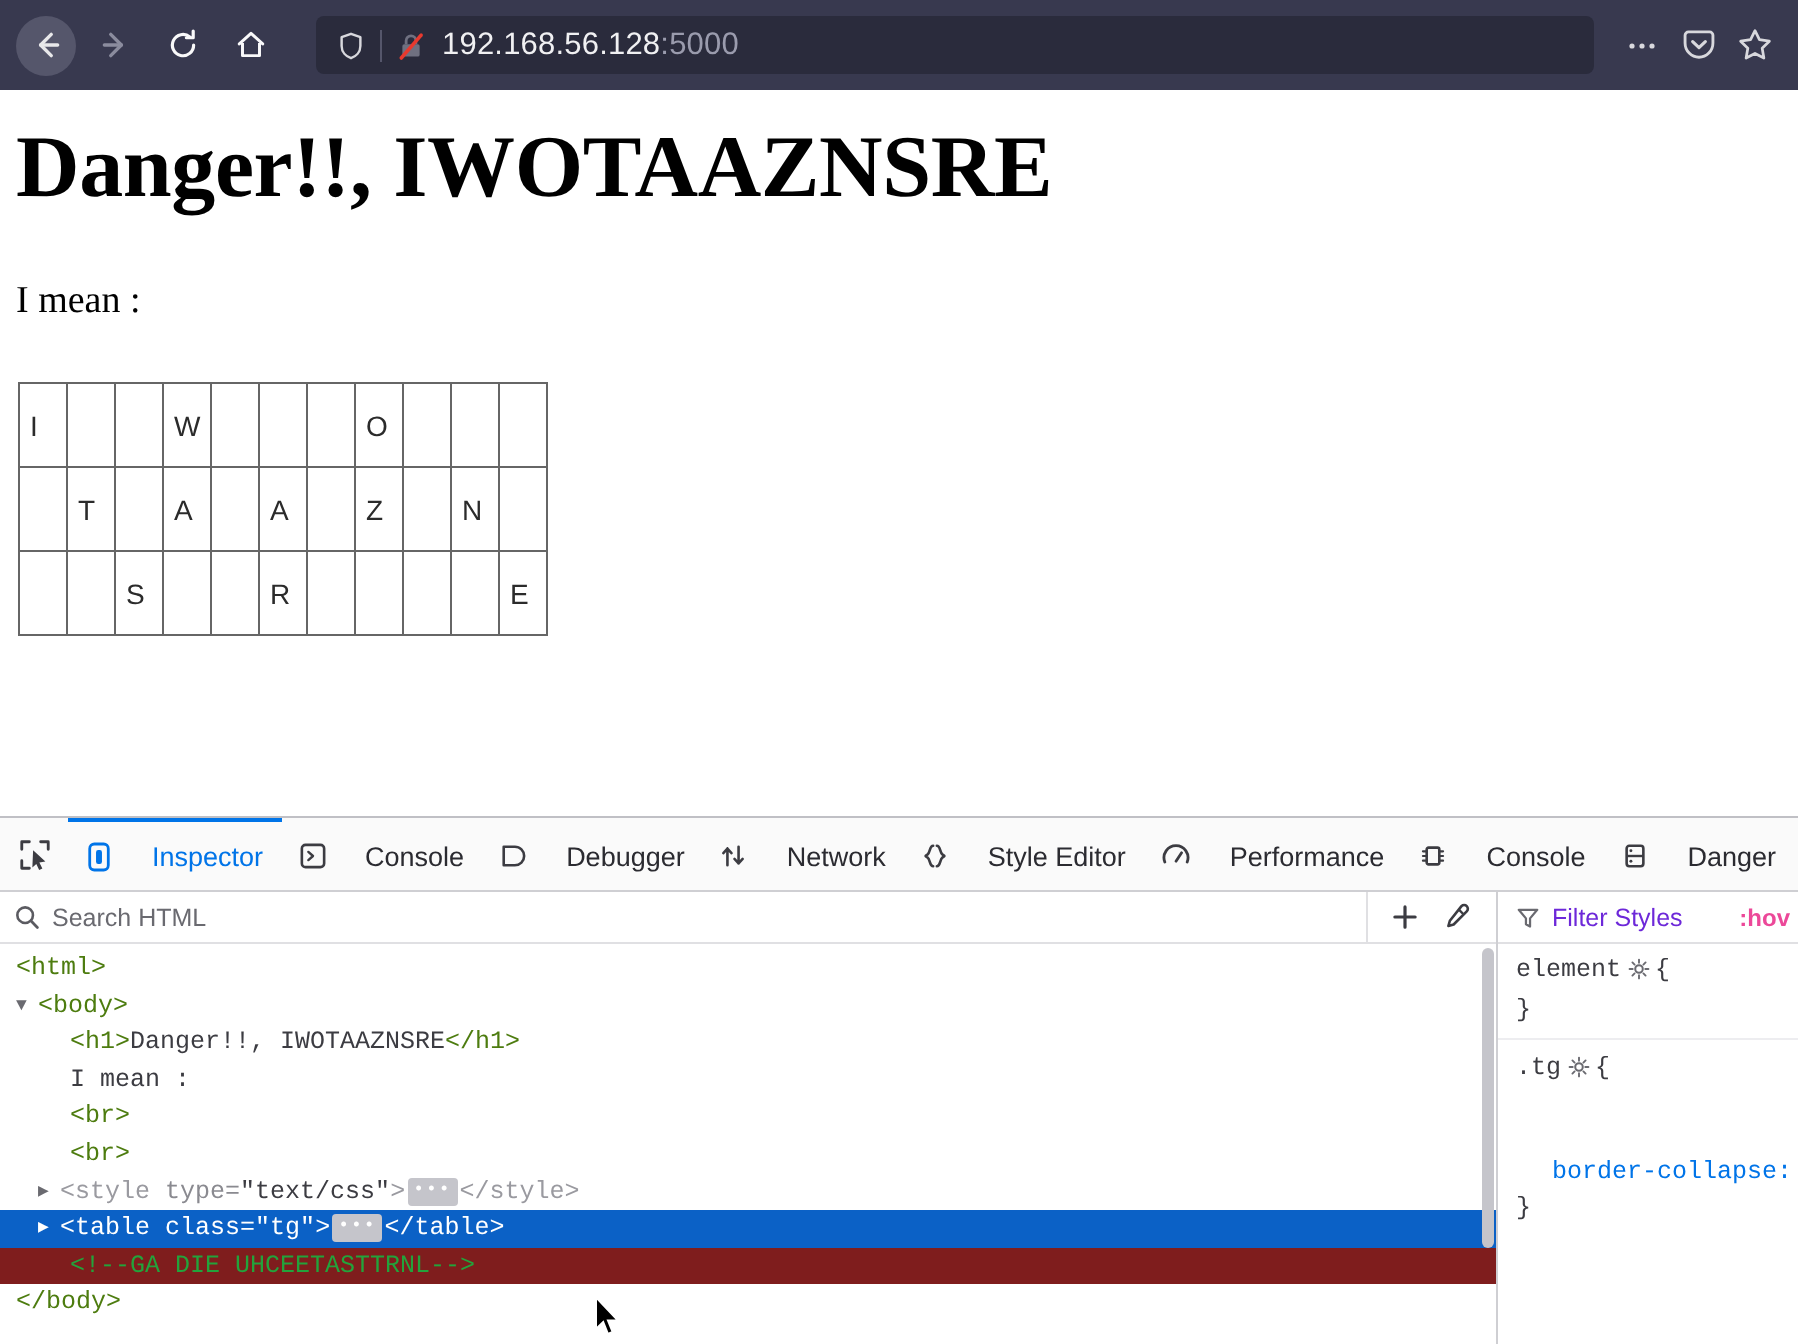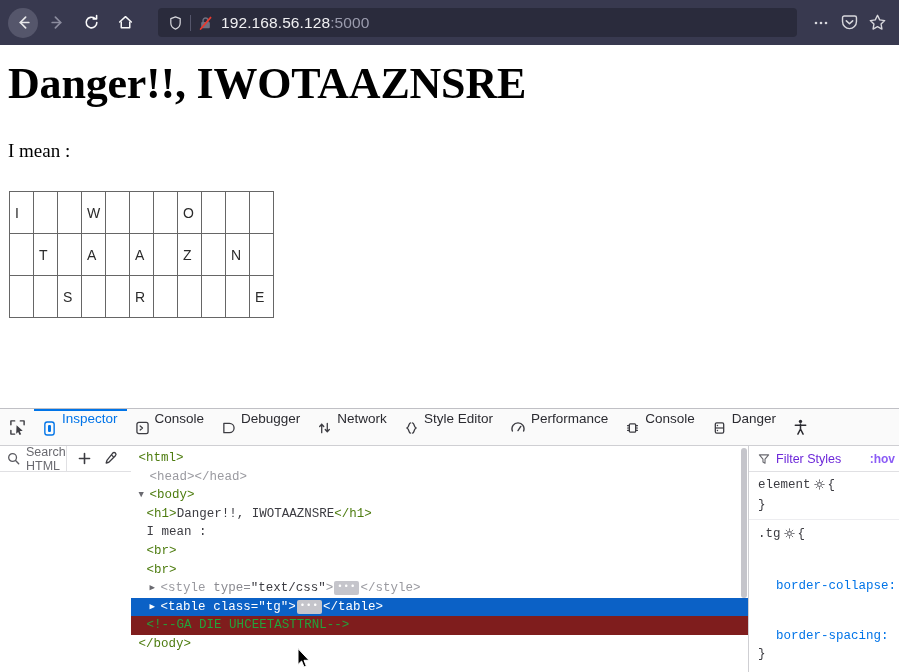--- a/index.html
+++ b/index.html
@@ -86,37 +86,37 @@
     height:37px;flex:0 0 37px;background:#fafafa;
     border-bottom:1px solid #cfcfd3;
     display:flex;align-items:stretch;box-sizing:border-box;
     overflow:hidden;
   }
   .dt-picker{
     width:34px;display:flex;align-items:center;justify-content:center;
     color:#3c3c42;flex:0 0 34px;
   }
   .dt-tab{
-    display:flex;gap:6px;padding:0 9px;
+    display:flex;align-items:center;gap:20px;padding:0 9px;
     font-size:13.5px;color:#2b2b31;white-space:nowrap;flex:0 0 auto;
     box-sizing:border-box;border-top:2px solid transparent;
   }
   .dt-tab .tico{display:flex;align-items:center;color:#3c3c42;}
   .dt-tab.active{
     color:#0074e8;border-top:2px solid #0074e8;
   }
   .dt-tab.active .tico{color:#0074e8;}
   .dt-a11y{
     width:30px;display:flex;align-items:center;justify-content:center;
     color:#2b2b31;flex:0 0 30px;
   }
 
   .dt-body{flex:1 1 auto;display:flex;min-height:0;}
   .dt-left{
-    width:748px;flex:0 0 748px;display:flex;
+    width:748px;flex:0 0 748px;display:flex;flex-direction:column;
     border-right:1px solid #cfcfd3;min-width:0;
   }
   .dt-searchrow{
     height:26px;flex:0 0 26px;display:flex;align-items:center;
     border-bottom:1px solid #e0e0e3;background:#fff;box-sizing:border-box;
   }
   .dt-search{
     flex:1 1 auto;display:flex;align-items:center;gap:6px;padding-left:7px;min-width:0;
   }
   .dt-search .sico{color:#5b5b61;display:flex;align-items:center;}
@@ -146,41 +146,41 @@
   .attr{color:#8a8a90;}
   .attrv{color:#3c3c42;}
   .txt{color:#3c3c42;}
   .cmt{color:#23a33b;}
   .ell{
     display:inline-block;background:#c5c5cb;color:#fff;border-radius:2px;
     font-size:9px;line-height:9px;padding:2px 3px 3px;vertical-align:middle;
     margin:0 1px;letter-spacing:1px;
   }
   .ind1{padding-left:19px;}
-  .ind2{padding-left:16px;}
+  .ind2{padding-left:35px;}
   .ind2t{padding-left:19px;}
 
   .scrollbar{
     position:absolute;right:0;top:0;width:8px;height:100%;background:transparent;
   }
   .scrollbar i{
     position:absolute;left:1px;top:2px;width:6px;height:150px;
     background:#c5c5cb;border-radius:3px;display:block;
   }
 
   .dt-right{
     flex:1 1 auto;display:flex;flex-direction:column;min-width:0;background:#fff;
   }
   .dt-rfilter{
     height:26px;flex:0 0 26px;display:flex;align-items:center;gap:6px;
     padding-left:9px;border-bottom:1px solid #e0e0e3;box-sizing:border-box;
   }
   .dt-rfilter .fico{color:#6a6a70;display:flex;align-items:center;}
   .dt-rfilter .fph{font-size:12.5px;color:#6d28d9;flex:1 1 auto;}
-  .dt-rfilter .hov{font-size:12px;color:#8b5cf6;font-weight:bold;padding-right:4px;white-space:nowrap;}
+  .dt-rfilter .hov{font-size:12px;color:#ec4899;font-weight:bold;padding-right:4px;white-space:nowrap;}
   .rules{
     flex:1 1 auto;font-family:"Liberation Mono", monospace;
     font-size:12.5px;line-height:18px;color:#3c3c42;overflow:hidden;
     padding-top:4px;
   }
   .rule{padding:0 0 5px 9px;border-bottom:1px solid #ededf0;margin-bottom:5px;}
   .rule.nb{border-bottom:none;}
   .sel-name{color:#3c3c42;}
   .prop{color:#0074e8;padding-left:18px;display:block;white-space:nowrap;margin-top:32px;}
   .gear{
@@ -425,23 +425,20 @@
                 <path d="M9 4.1 L11.3 6.4" stroke="currentColor" stroke-width="1.3"></path>
               </svg>
           </span>
         </div>
       </div>
 
       <div class="dt-markup">
         <div class="ln">
             <span class="tag">&lt;html&gt;</span>
           </div>
-        <div class="ln ind1">
-            <span class="tag-dim">&lt;head&gt;&lt;/head&gt;</span>
-          </div>
         <div class="ln">
             <span class="tw">▼</span>
             <span class="tag">&lt;body&gt;</span>
           </div>
         <div class="ln ind2">
             <span class="tag">&lt;h1&gt;</span>
             <span class="txt">Danger!!, IWOTAAZNSRE</span>
             <span class="tag">&lt;/h1&gt;</span>
           </div>
         <div class="ln ind2">
@@ -502,21 +499,20 @@
                 <path d="M7 1 V3 M7 11 V13 M1 7 H3 M11 7 H13 M2.8 2.8 L4.2 4.2 M9.8 9.8 L11.2 11.2 M11.2 2.8 L9.8 4.2 M4.2 9.8 L2.8 11.2" stroke="#6a6a70" stroke-width="1.2" stroke-linecap="round"></path>
               </svg></span><span class="sel-name">{</span>
           <div>}</div>
         </div>
         <div class="rule nb">
           <span class="sel-name">.tg</span><span class="gear"><svg width="11" height="11" viewBox="0 0 14 14" aria-hidden="true">
                 <circle cx="7" cy="7" r="2.4" fill="none" stroke="#6a6a70" stroke-width="1.3"></circle>
                 <path d="M7 1 V3 M7 11 V13 M1 7 H3 M11 7 H13 M2.8 2.8 L4.2 4.2 M9.8 9.8 L11.2 11.2 M11.2 2.8 L9.8 4.2 M4.2 9.8 L2.8 11.2" stroke="#6a6a70" stroke-width="1.2" stroke-linecap="round"></path>
               </svg></span><span class="sel-name">{</span>
           <span class="prop">border-collapse:</span>
-          <span class="prop">border-spacing:</span>
           <div>}</div>
         </div>
       </div>
     </div>
 
   </div>
 </div>
 
 <svg class="cursor" viewBox="0 0 14 20" aria-hidden="true">
   <path d="M1 0.6 L1 16.5 L4.6 13 L7 19 L9.3 18 L7 12.3 L12 12.3 Z" fill="#000" stroke="#fff" stroke-width="1"></path>

